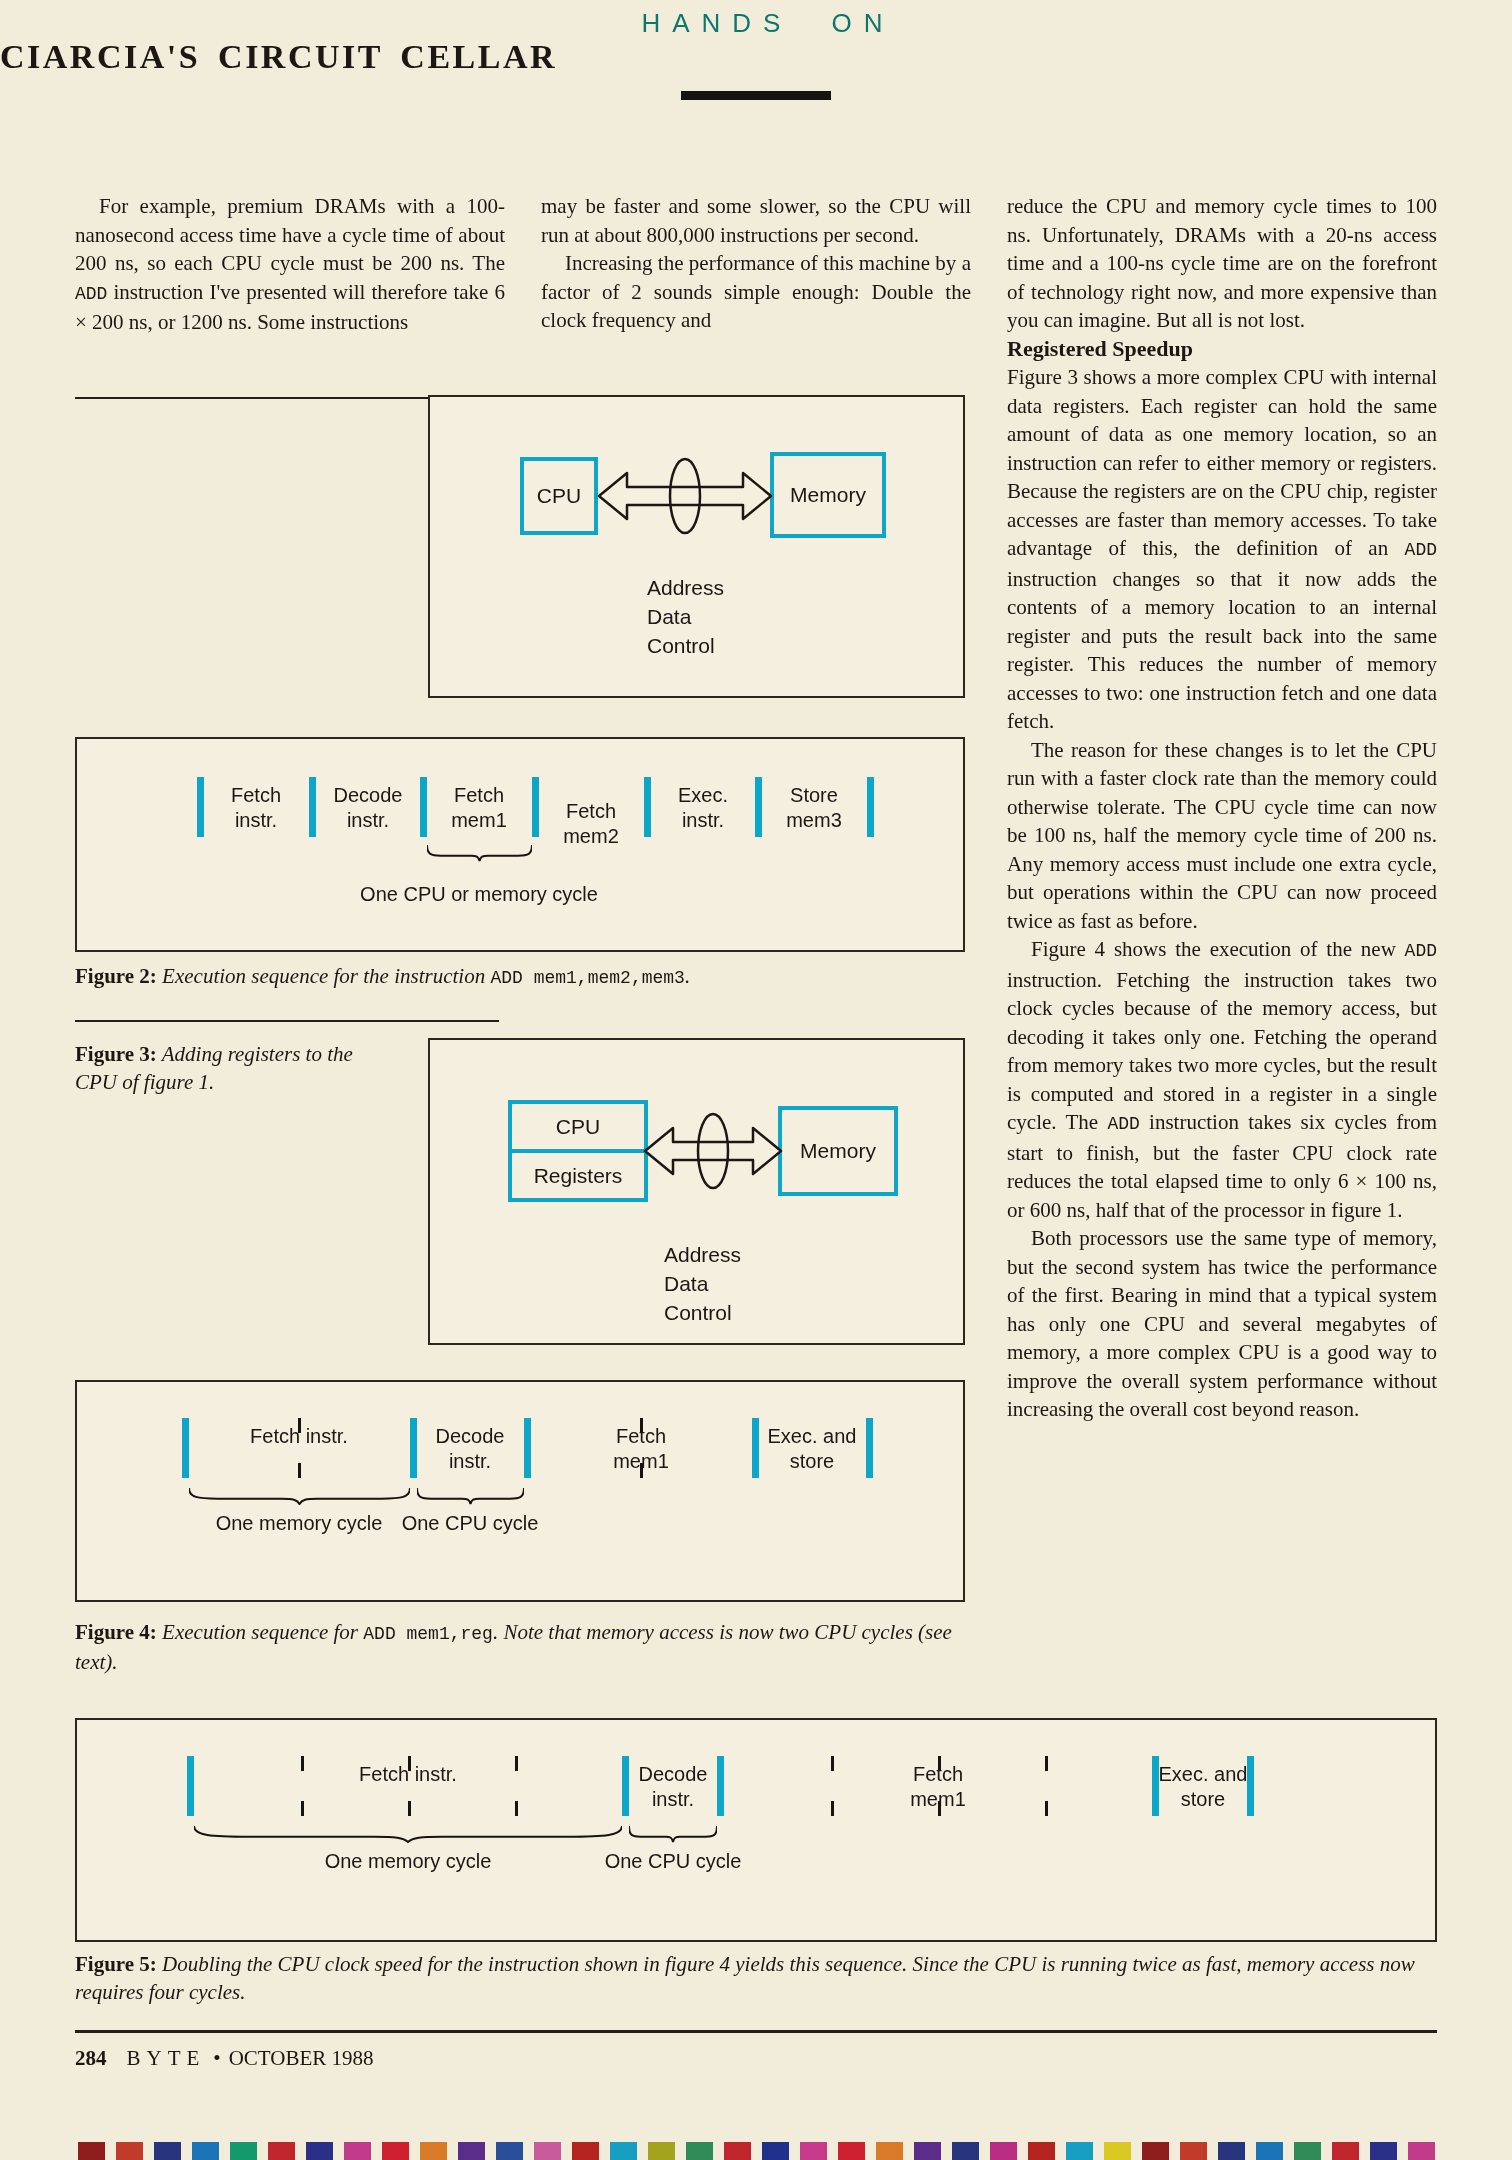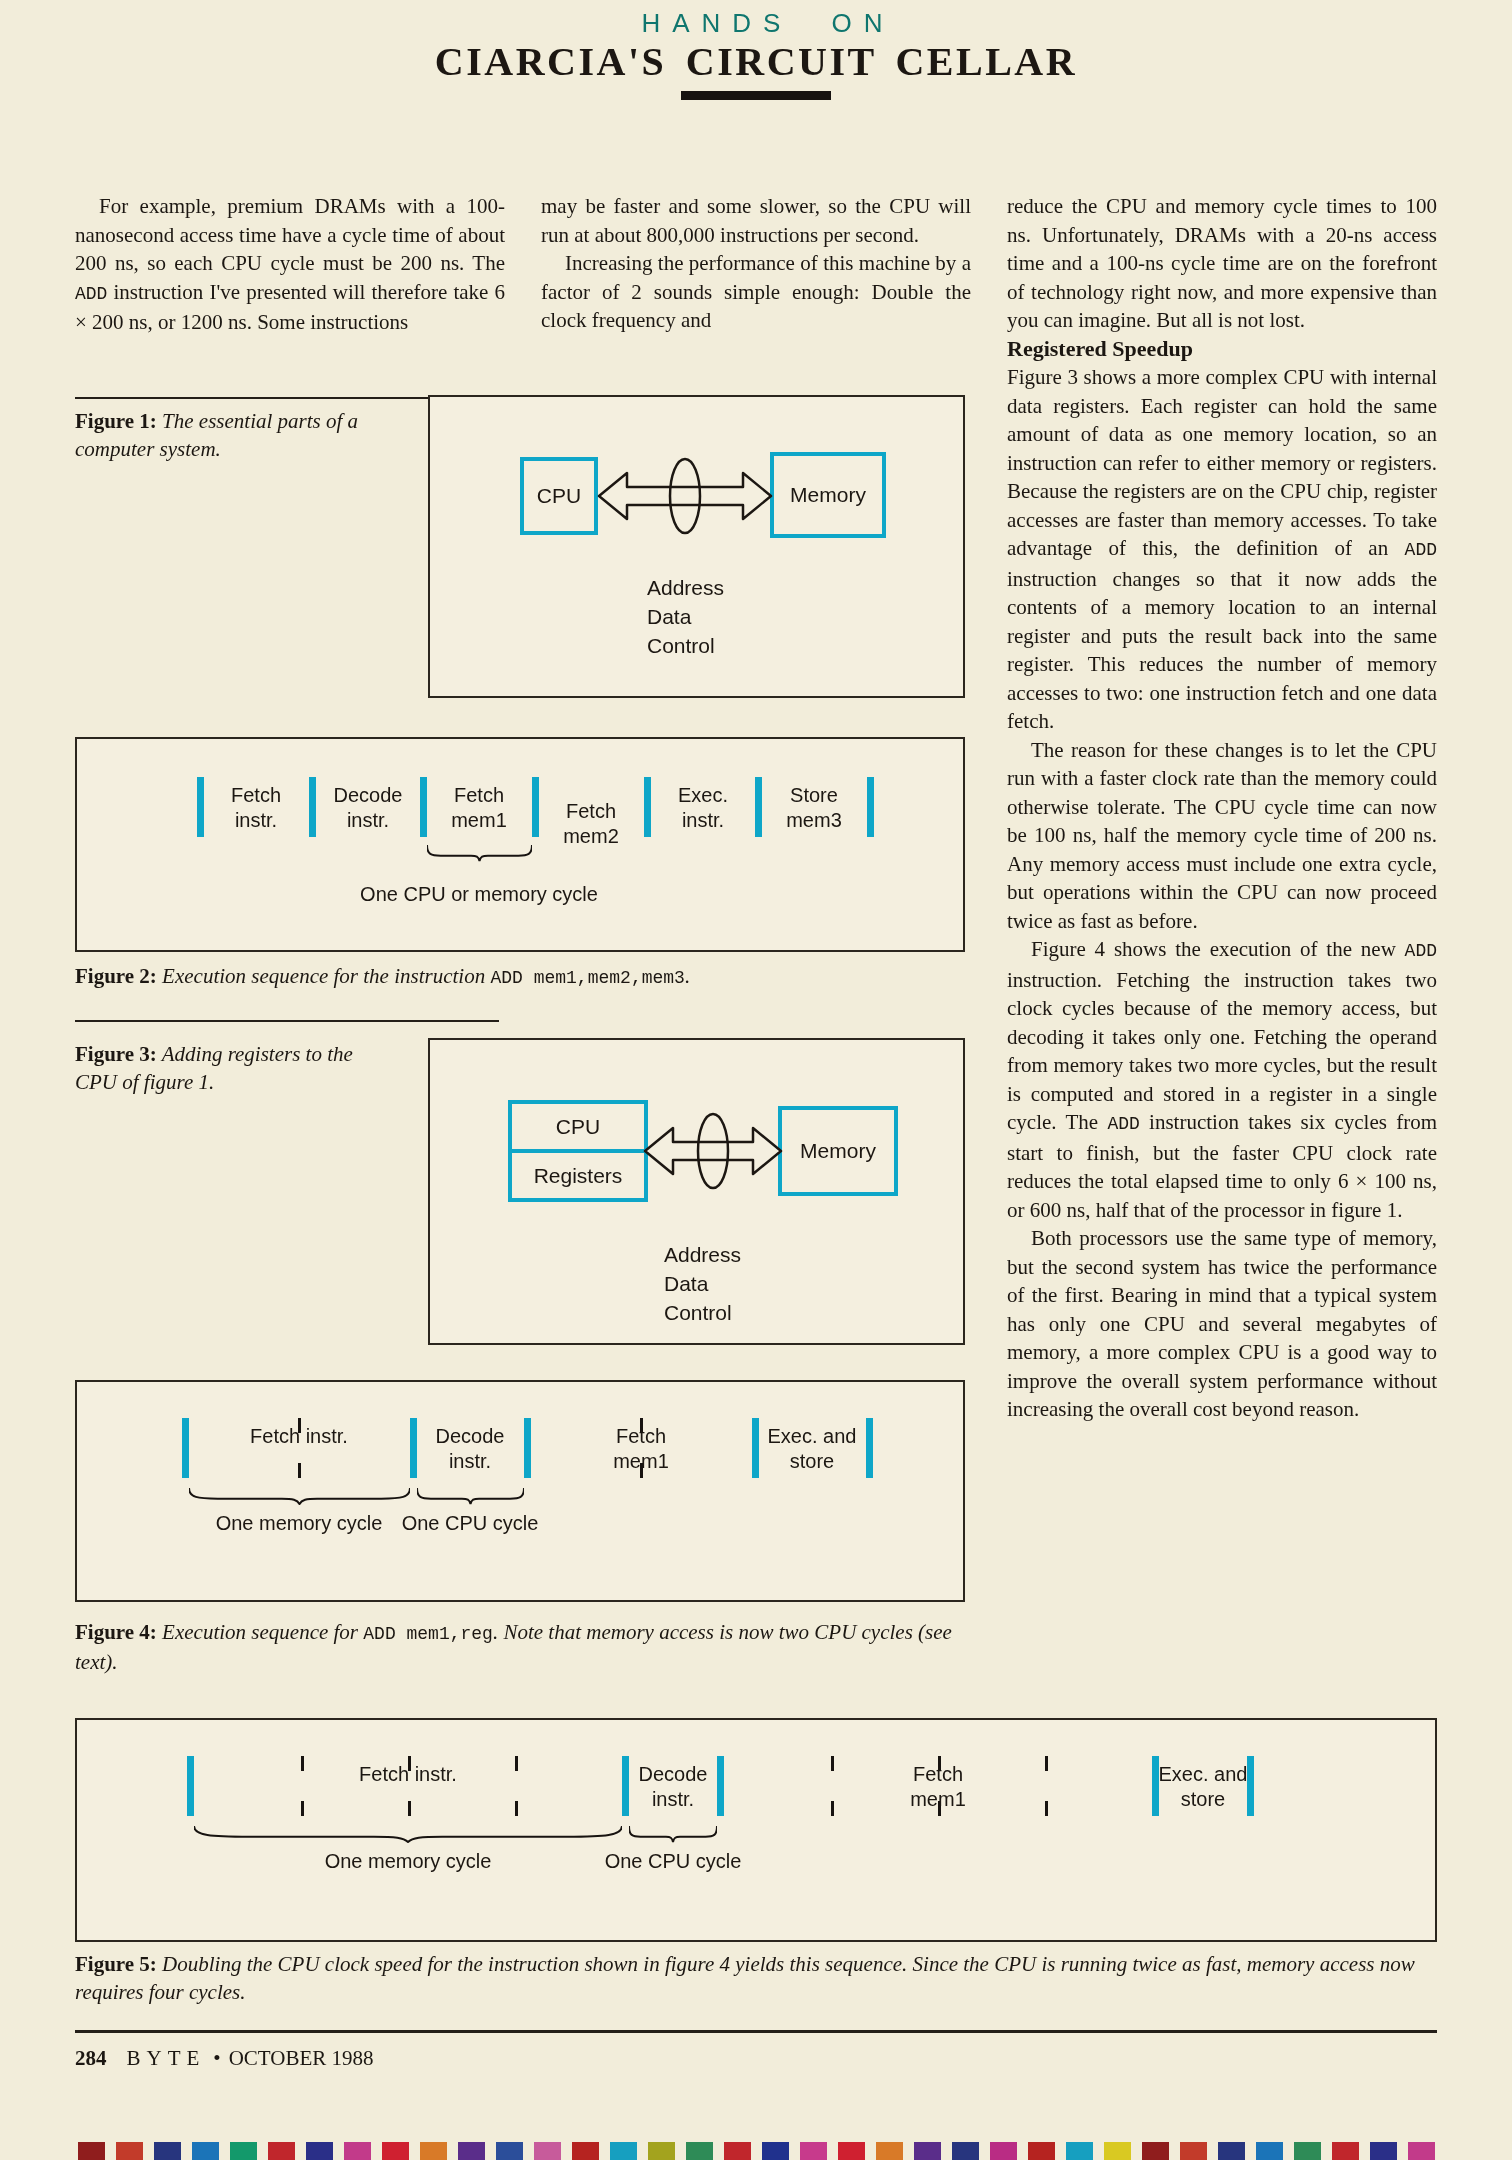--- a/index.html
+++ b/index.html
@@ -6,22 +6,22 @@
   body { background:#6b6b6b; }
   .page {
     position:relative; width:1512px; height:2160px; overflow:hidden;
     background:#f2edda; color:#1c1712;
     font-family:"Liberation Serif", serif;
   }
   .abs { position:absolute; }
   .kicker { top:8px; left:12px; width:100%; text-align:center;
     font-family:"Liberation Sans", sans-serif; font-size:26px;
     letter-spacing:12px; word-spacing:20px; color:#0f766e; }
-  .main-title { top:38px; left:0; width:100%; text-align:center;
-    font-size:40px; font-weight:bold; letter-spacing:2.5px; word-spacing:7px; }
+  .main-title { top:38px; left:0; width:100%; text-align:left;
+    font-size:34px; font-weight:bold; letter-spacing:2.5px; word-spacing:7px; }
   .title-rule { top:91px; left:681px; width:150px; height:9px; background:#171310; }
 
   .col { top:192px; width:430px; font-size:21px; line-height:28.5px; text-align:justify; }
   .col p { margin:0; }
   .col p.ind { text-indent:24px; }
   .subhead { font-size:22px; font-weight:bold; margin:10px 0 4px 0; text-align:left; }
   code.mono { font-family:"Liberation Mono", monospace; font-size:18px;margin-top:48px; }
 
   .hr { background:#241f18; }
   .caption { font-size:21px; line-height:28px; }
@@ -74,21 +74,20 @@
   <div class="abs col" style="left:1007px">
     <p>reduce the CPU and memory cycle times to 100 ns. Unfortunately, DRAMs with a 20-ns access time and a 100-ns cycle time are on the forefront of technology right now, and more expensive than you can imagine. But all is not lost.</p>
     <p class="subhead">Registered Speedup</p>
     <p><span>Figure 3 shows a more complex CPU with internal data registers. Each register can hold the same amount of data as one memory location, so an instruction can refer to either memory or registers. Because the registers are on the CPU chip, register accesses are faster than memory accesses. To take advantage of this, the definition of an </span><code class="mono">ADD</code><span> instruction changes so that it now adds the contents of a memory location to an internal register and puts the result back into the same register. This reduces the number of memory accesses to two: one instruction fetch and one data fetch.</span></p>
     <p class="ind">The reason for these changes is to let the CPU run with a faster clock rate than the memory could otherwise tolerate. The CPU cycle time can now be 100 ns, half the memory cycle time of 200 ns. Any memory access must include one extra cycle, but operations within the CPU can now proceed twice as fast as before.</p>
     <p class="ind"><span>Figure 4 shows the execution of the new </span><code class="mono">ADD</code><span> instruction. Fetching the instruction takes two clock cycles because of the memory access, but decoding it takes only one. Fetching the operand from memory takes two more cycles, but the result is computed and stored in a register in a single cycle. The </span><code class="mono">ADD</code><span> instruction takes six cycles from start to finish, but the faster CPU clock rate reduces the total elapsed time to only 6 × 100 ns, or 600 ns, half that of the processor in figure 1.</span></p>
     <p class="ind">Both processors use the same type of memory, but the second system has twice the performance of the first. Bearing in mind that a typical system has only one CPU and several megabytes of memory, a more complex CPU is a good way to improve the overall system performance without increasing the overall cost beyond reason.</p>
   </div>
 
   <div class="abs hr" style="left:75px;top:397px;width:424px;height:2px"></div>
-  <p class="abs caption" style="left:75px;top:407px;width:310px"><b>Figure 1:</b><i> The essential parts of a computer system.</i></p>
 
   <div class="figbox" style="left:428px;top:395px;width:537px;height:303px">
     <div class="cyan-box" style="left:90px;top:60px;width:78px;height:78px">
         <span>CPU</span>
       </div>
     <div class="cyan-box" style="left:340px;top:55px;width:116px;height:86px">
         <span>Memory</span>
       </div>
     <svg class="abs" style="left:166px;top:58px" width="178" height="82" viewBox="0 0 178 82">
       <path d="M3,41 L31,18 L31,32 L147,32 L147,18 L175,41 L147,64 L147,50 L31,50 L31,64 Z" fill="#f4efdf" stroke="#1c1712" stroke-width="2.5" stroke-linejoin="round"></path>

